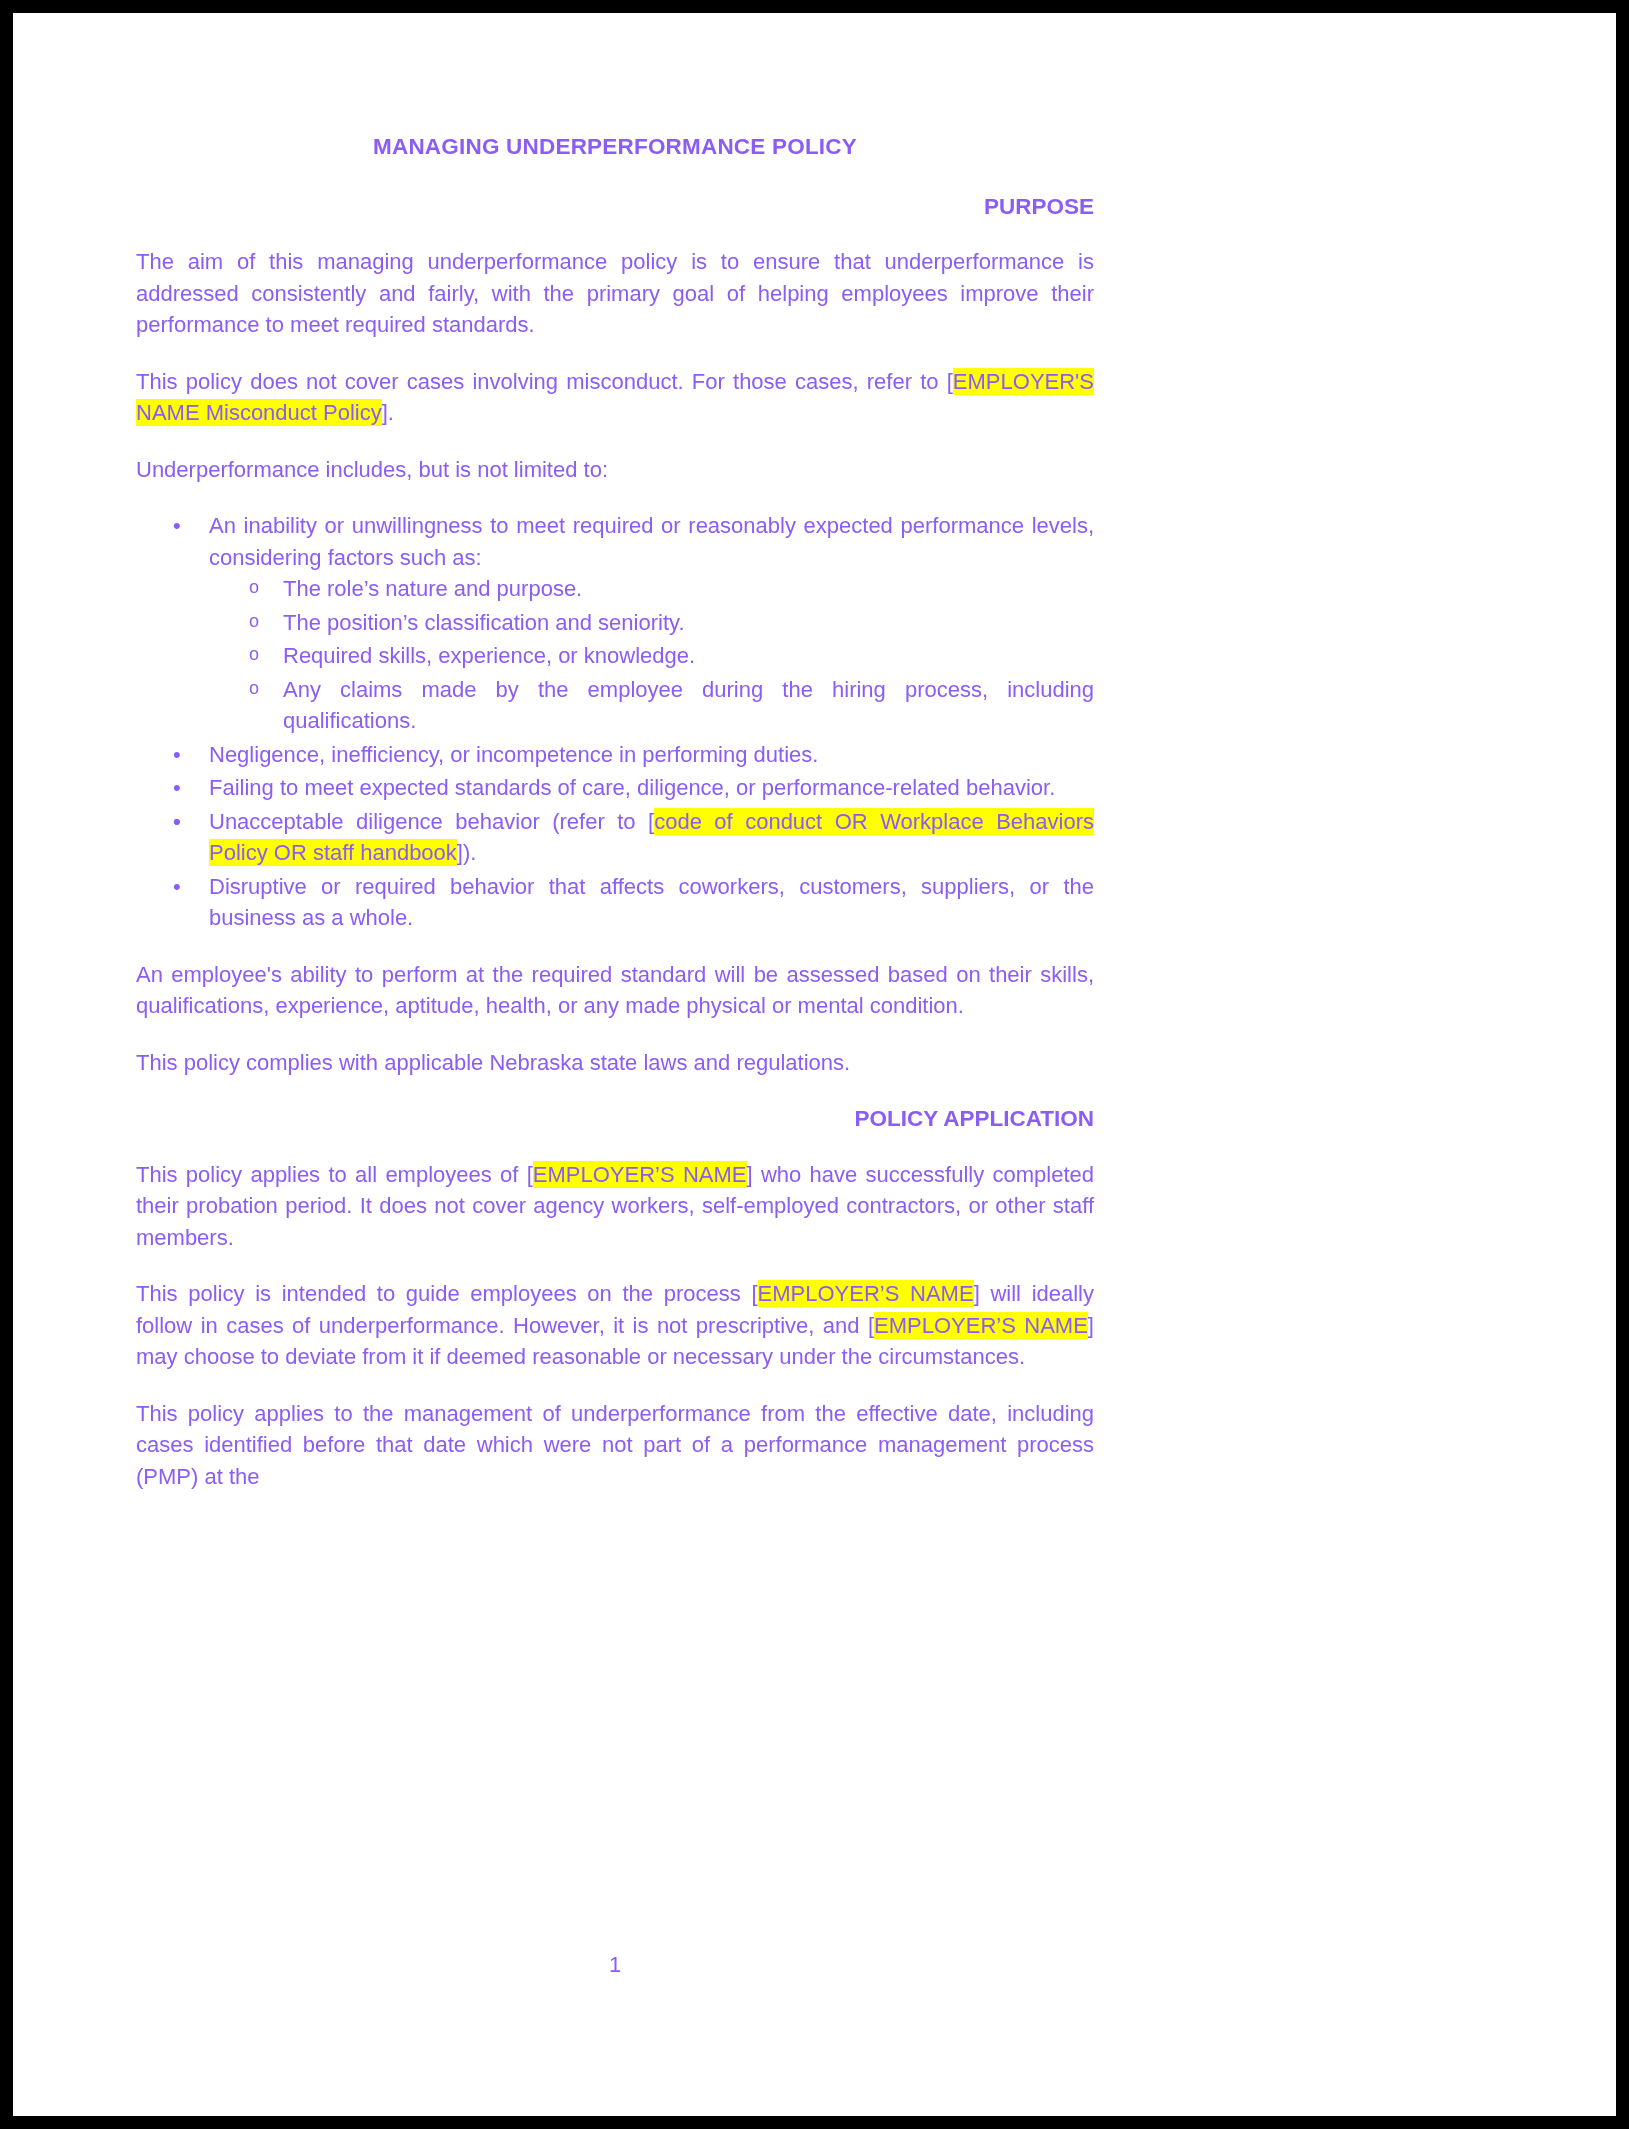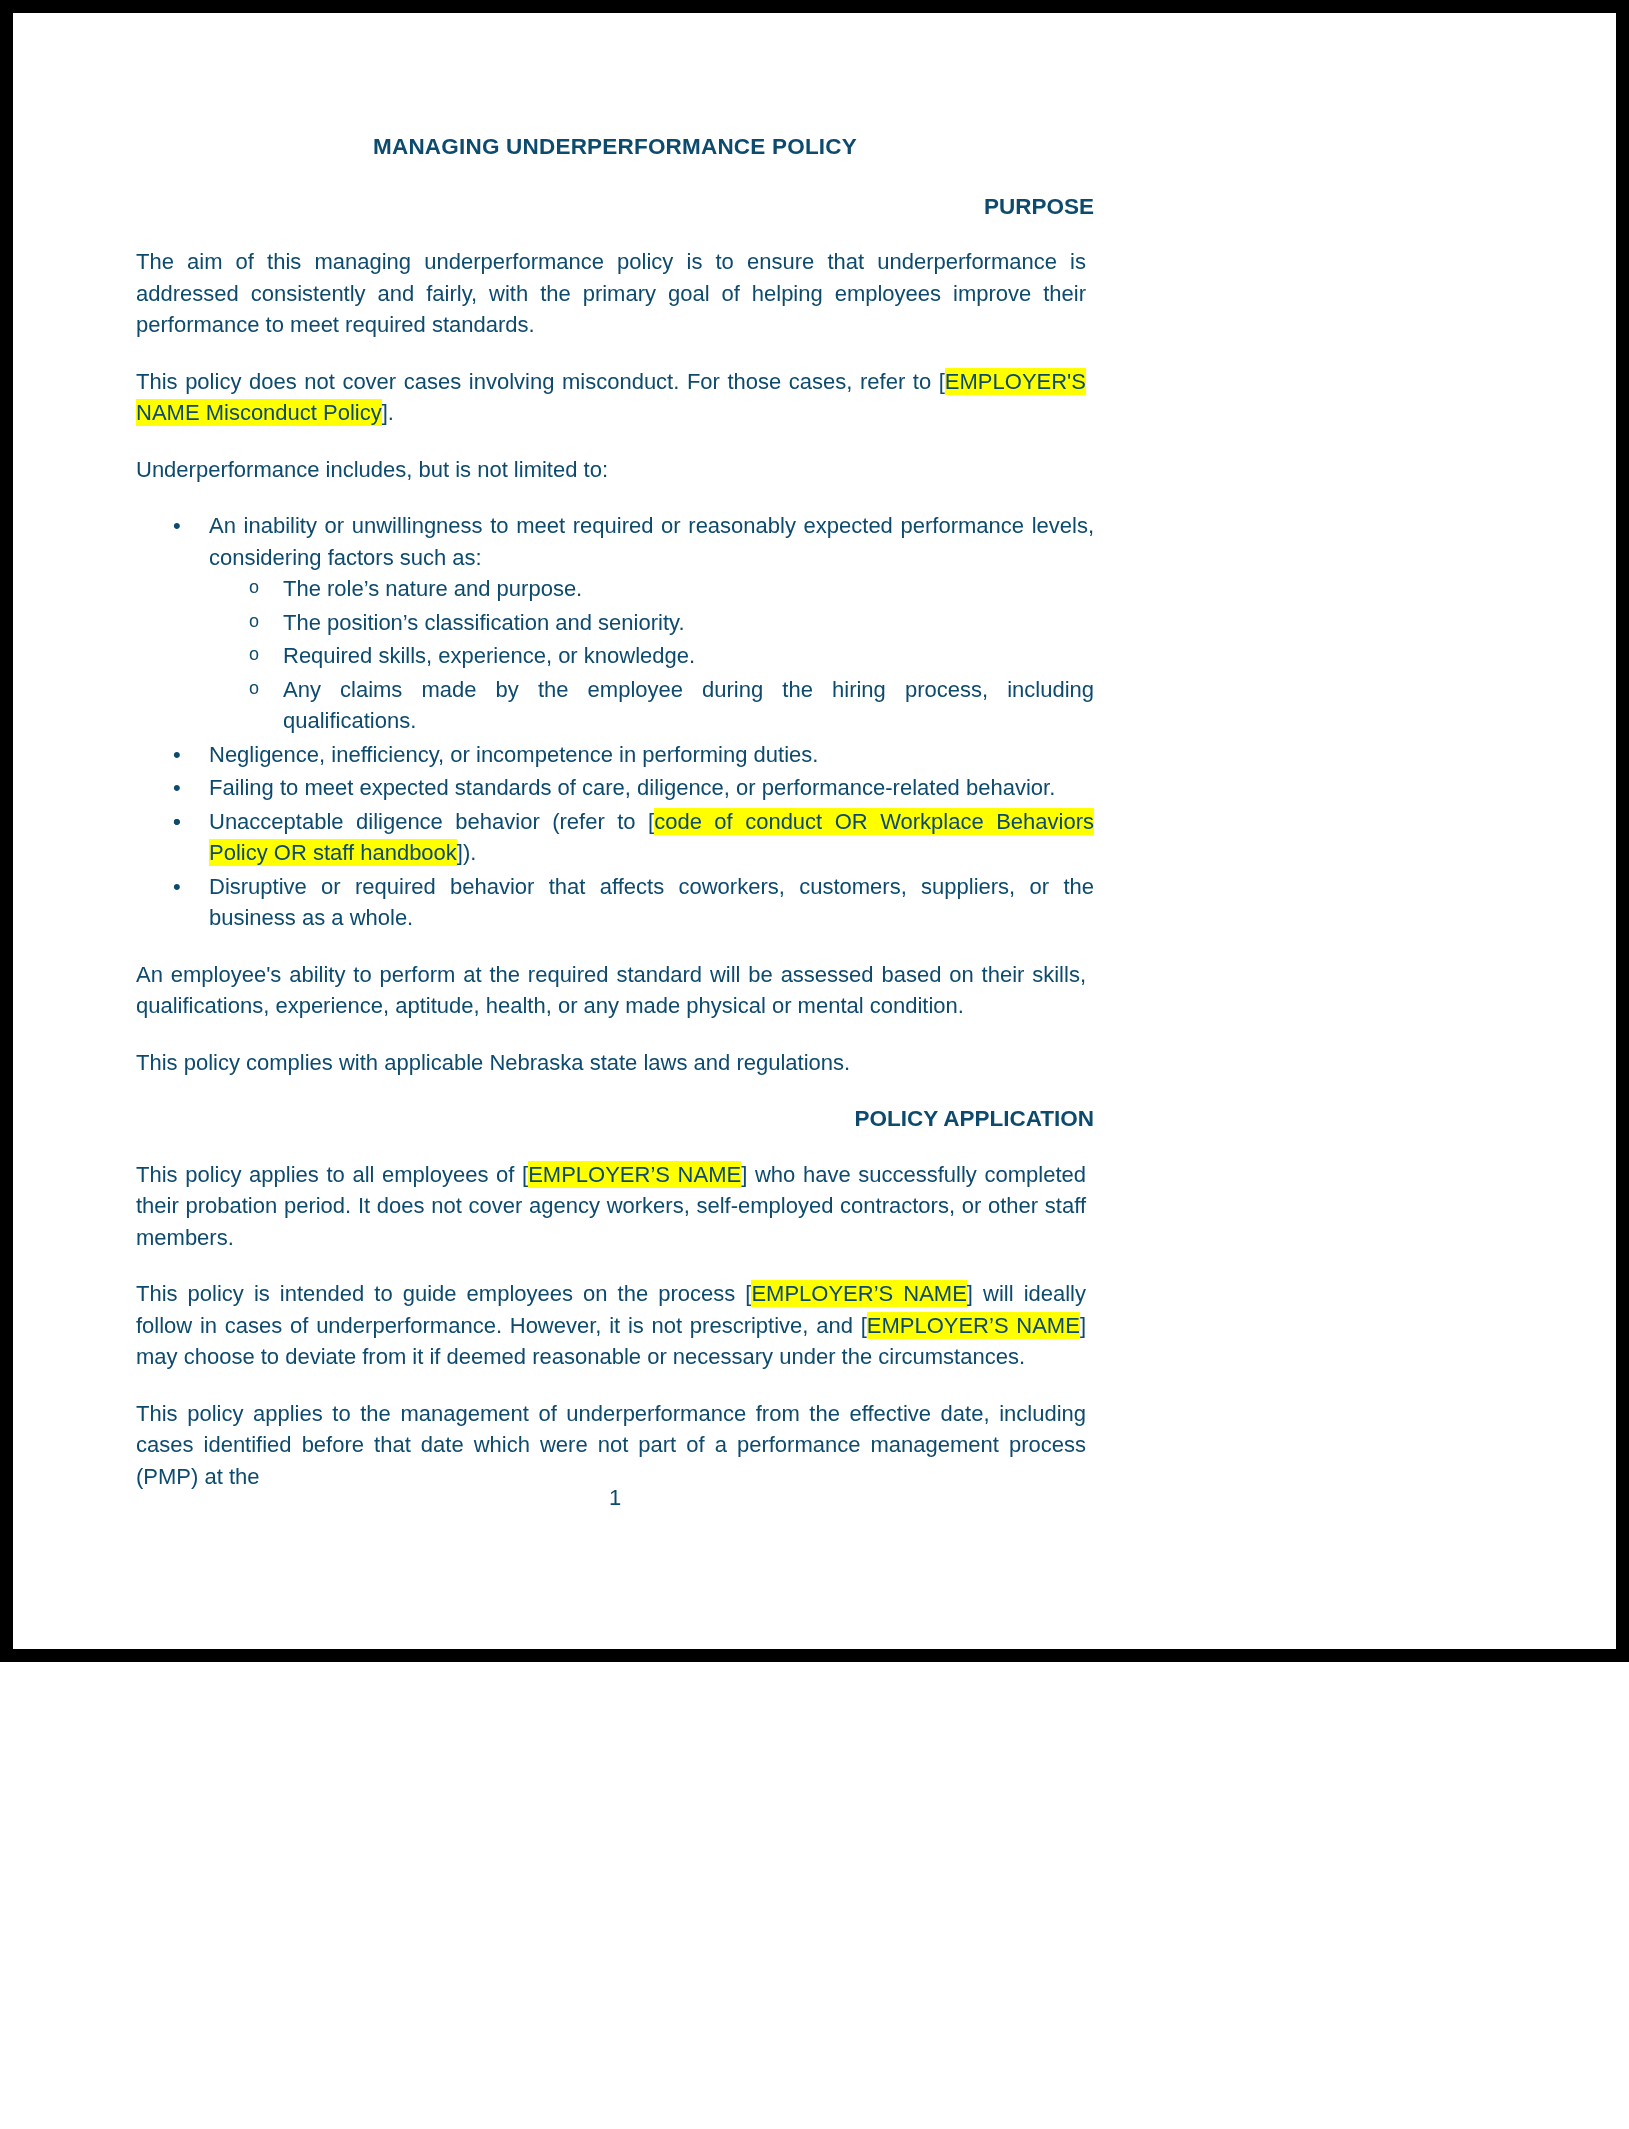--- a/index.html
+++ b/index.html
@@ -2,27 +2,27 @@
 <html><head>
 <meta charset="utf-8">
 <style>
   html, body {
     margin: 0;
     padding: 0;
     background: #ffffff;
   }
   .page {
     width: 1629px;
-    height: 1662px;
+    height: 2129px;
     box-sizing: border-box;
     background: #ffffff;
     border: 13px solid #000000;
     position: relative;
     font-family: "Liberation Sans", sans-serif;
-    color: #0c4a6e;
+    color: #8b5cf6;
     overflow: hidden;
   }
   .content {
     position: absolute;
     left: 123px;
     top: 118px;
     width: 958px;
     font-size: 22px;
     line-height: 31.5px;
   }
@@ -33,21 +33,21 @@
     margin: 0 0 28px 0;
     letter-spacing: 0.2px;
   }
   .section-heading {
     font-size: 22.5px;
     font-weight: bold;
     margin: 0 0 24px 0;
     text-align: right;
   }
   .para {
-    margin: 0 8px 25px 0;
+    margin: 0 0 25px 0;
     text-align: justify;
   }
   mark.hl {
     background: #ffff00;
     color: inherit;
     padding: 1px 0;
   }
   ul.bullets {
     list-style: none;
     margin: 0 0 25px 0;

